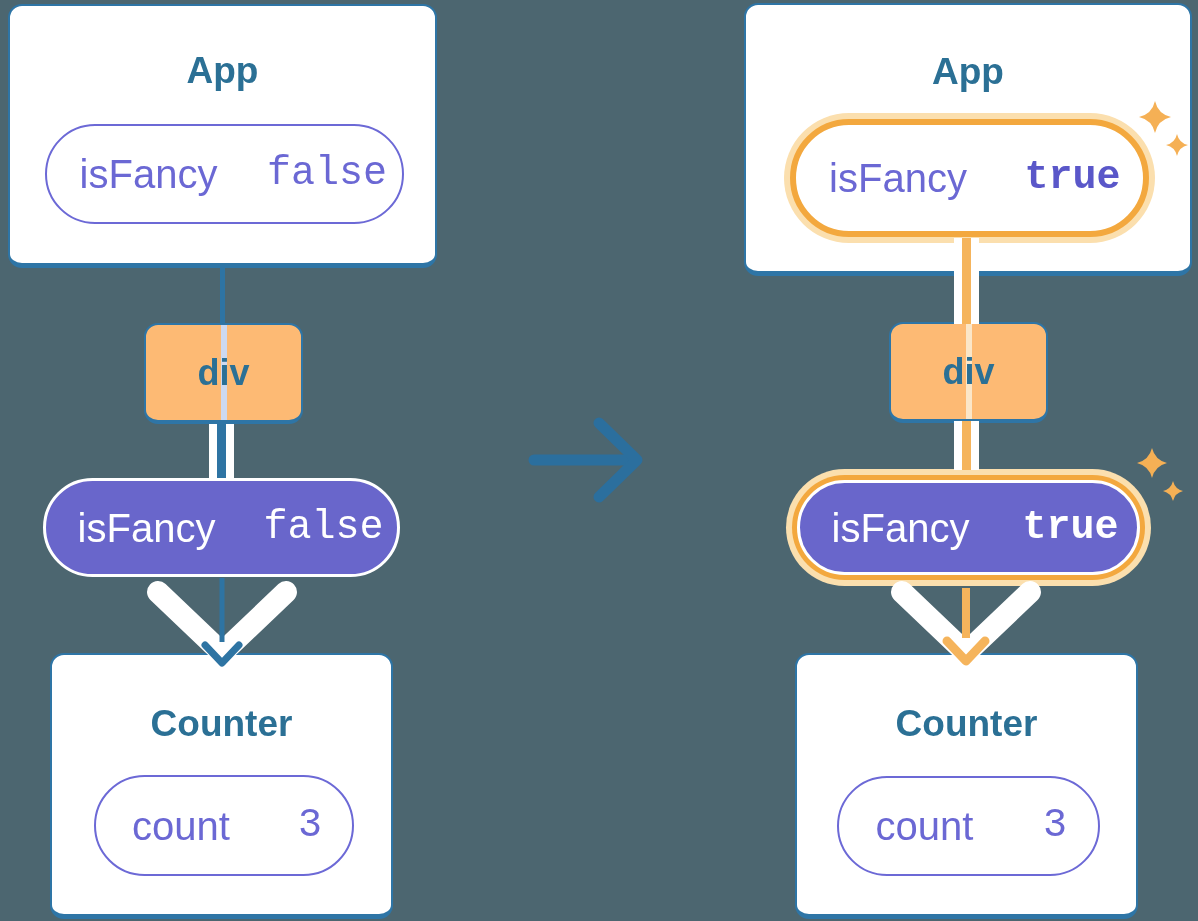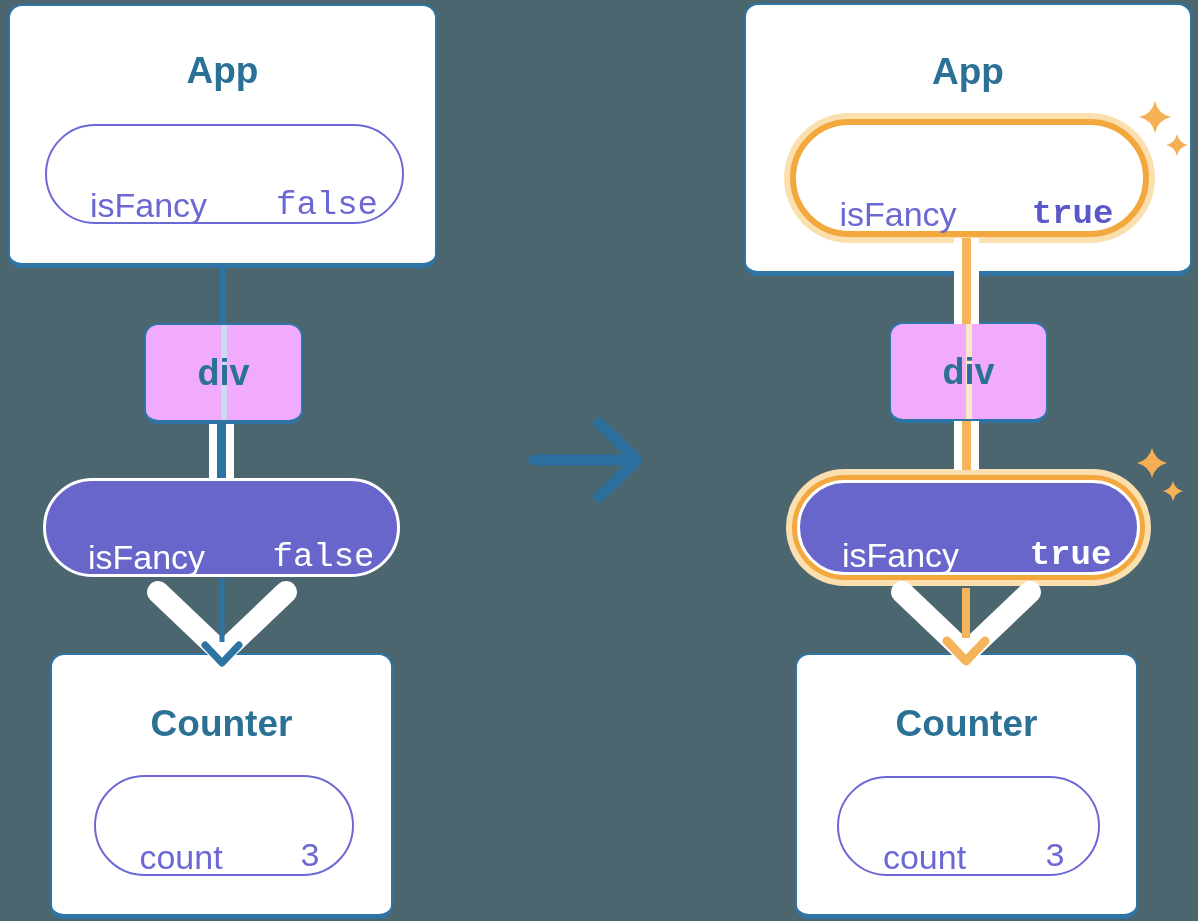--- a/index.html
+++ b/index.html
@@ -12,23 +12,23 @@
     position:absolute;background:#ffffff;
     border:2px solid #2e75a6;border-bottom-width:5px;
     border-radius:14px;box-sizing:border-box;z-index:1;padding-left:10px;
   }
   .card-title{
     position:absolute;left:0;right:0;text-align:center;
     color:#2b7095;font-size:37px;font-weight:600;line-height:1;z-index:2;
   }
   
   .pill{
-    position:absolute;display:flex;align-items:flex-end;
+    position:absolute;display:flex;align-items:center;
     box-sizing:border-box;border-radius:60px;z-index:3;
-    font-size:34px;line-height:1;
+    font-size:40px;line-height:1;
   }
   .pill .cell{display:flex;align-items:center;justify-content:center;}
   .pill .cell.grow{flex:1;font-family:Liberation Mono, monospace;}
   
   .pill-outline{background:#fff;border:2px solid #6c69d6;color:#6b68d4;}
   .pill-outline .divider{width:2px;background:#6c69d6;}
   
   .pill-solid{background:#6966cb;border:3px solid #ffffff;color:#ffffff;}
   .pill-solid .divider{width:3px;background:#ffffff;}
   
@@ -39,21 +39,21 @@
   .hl-outline .divider{width:2px;background:#f3a83e;}
   .hl-solid{
     background:#6966cb;border:3px solid #ffffff;color:#ffffff;
     box-shadow:0 0 0 5px #f3a83e, 0 0 0 11px #fbdfae;
   }
   .hl-solid .divider{width:3px;background:#ffffff;}
   .bold-val{font-weight:700;}
   .hl-outline .bold-val{color:#5a57c9;}
   
   .div-box{
-    position:absolute;background:#f0abfc;border:2px solid #2e75a6;
+    position:absolute;background:#fdba74;border:2px solid #2e75a6;
     border-bottom-width:4px;border-radius:14px;box-sizing:border-box;z-index:1;
     display:flex;align-items:center;justify-content:center;
   }
   .div-box .thru{
     position:absolute;top:0;bottom:0;left:50%;transform:translateX(-50%);
     width:6px;z-index:1;
   }
   .div-box .lbl{
     position:relative;z-index:2;color:#2b7095;font-size:36px;font-weight:600;line-height:1;
   }

